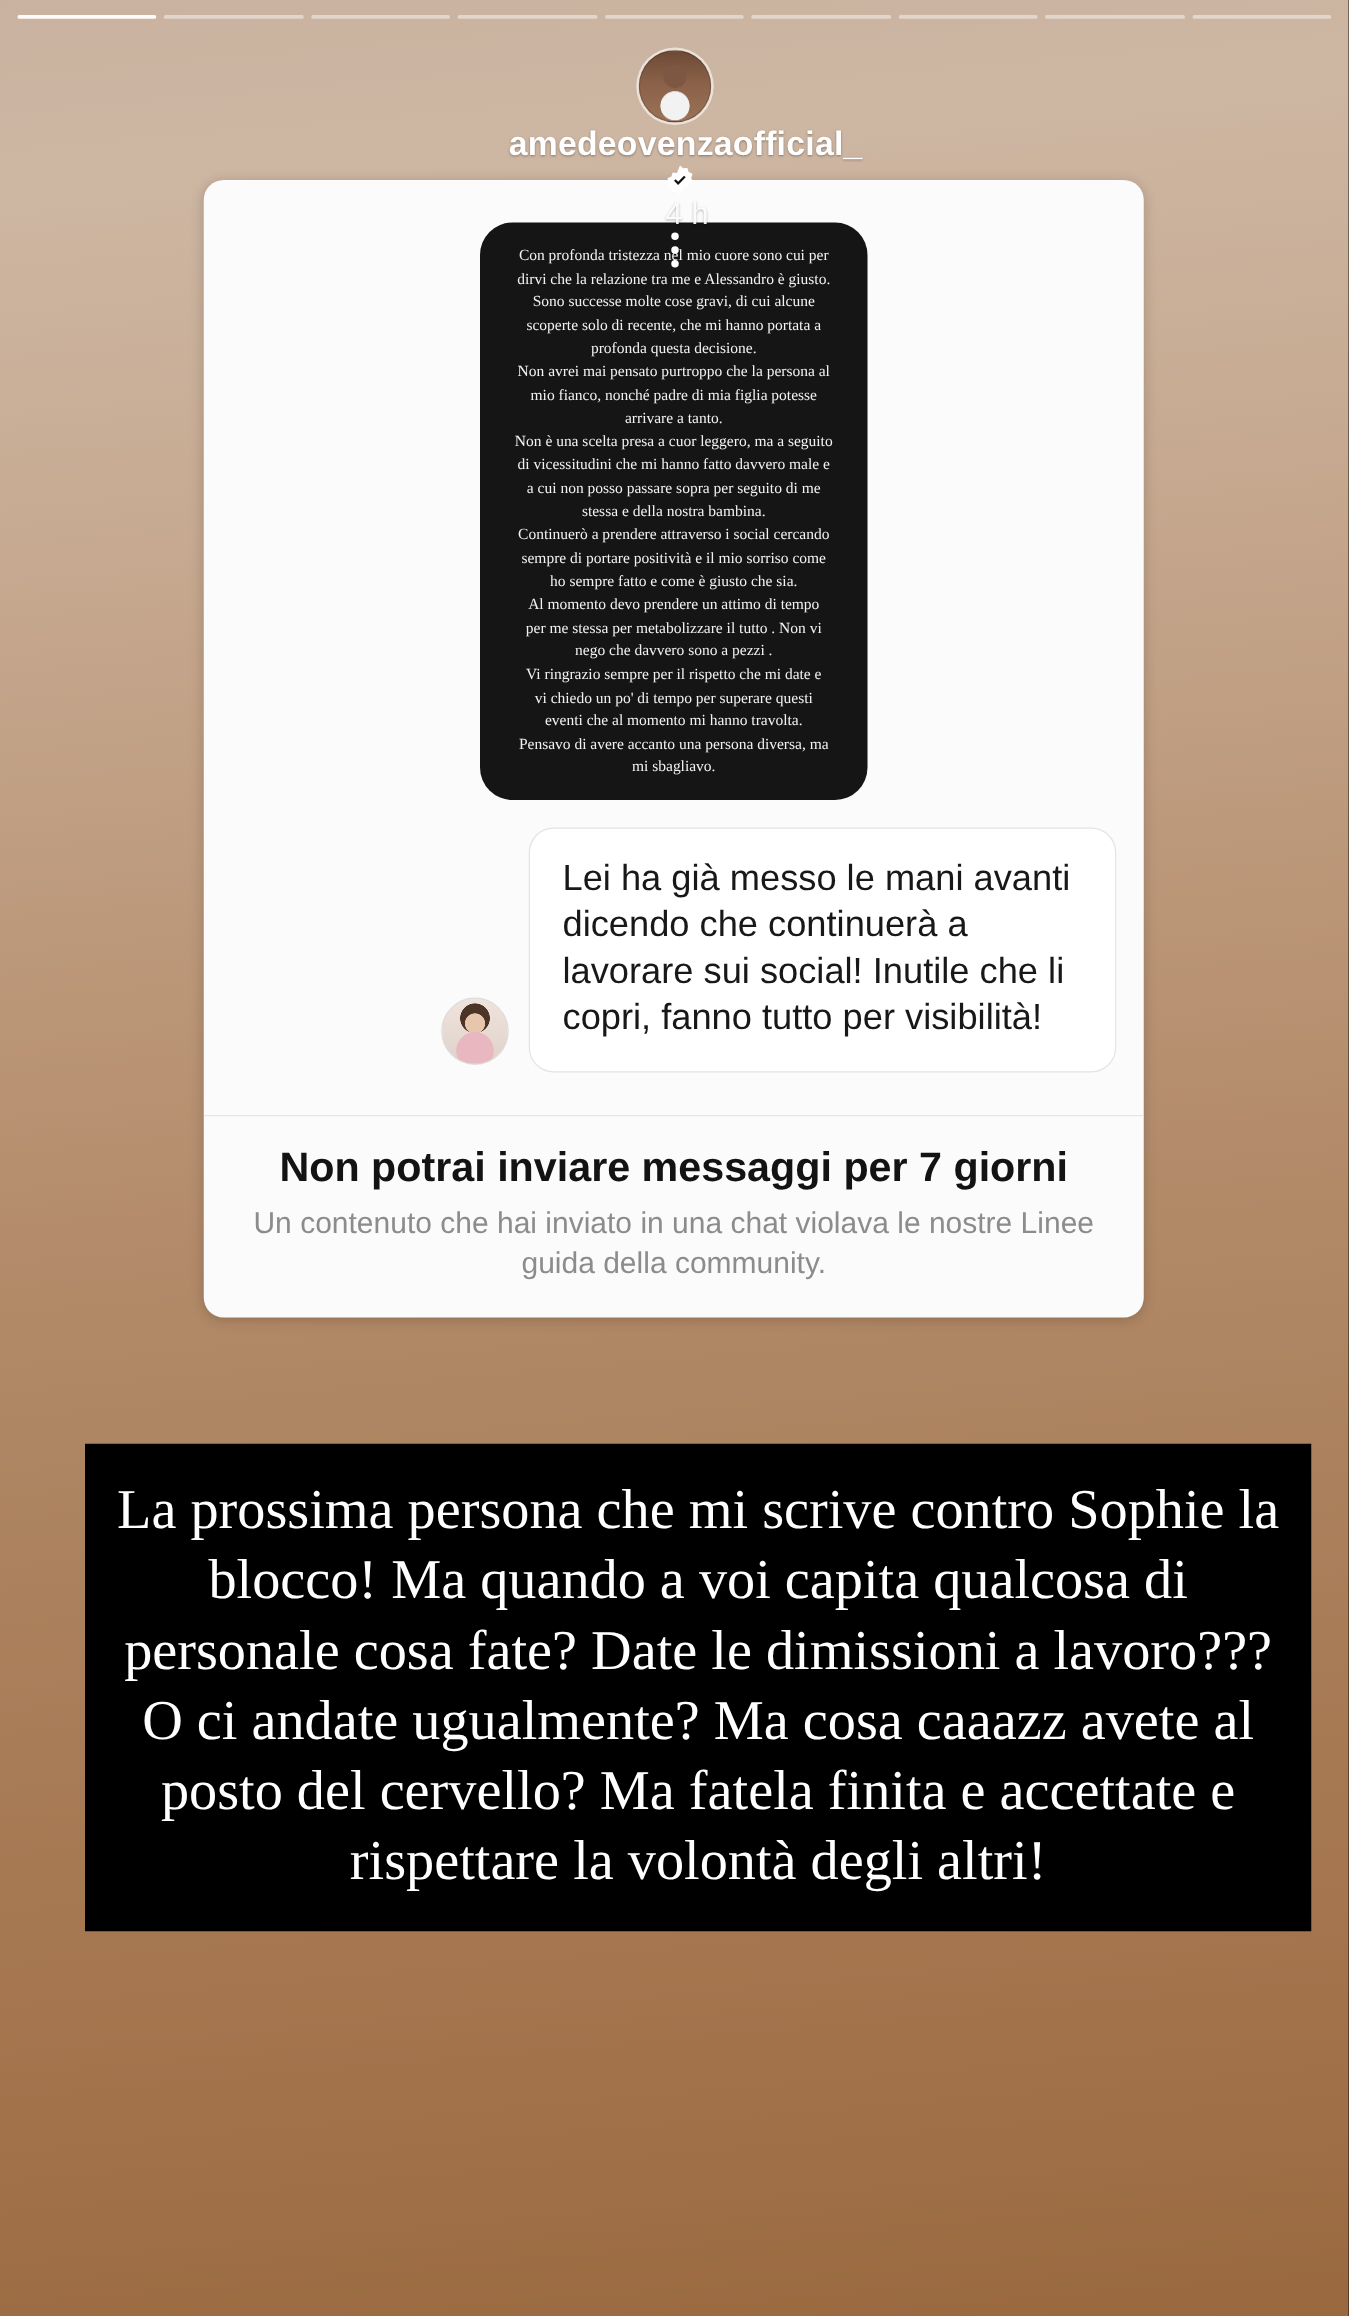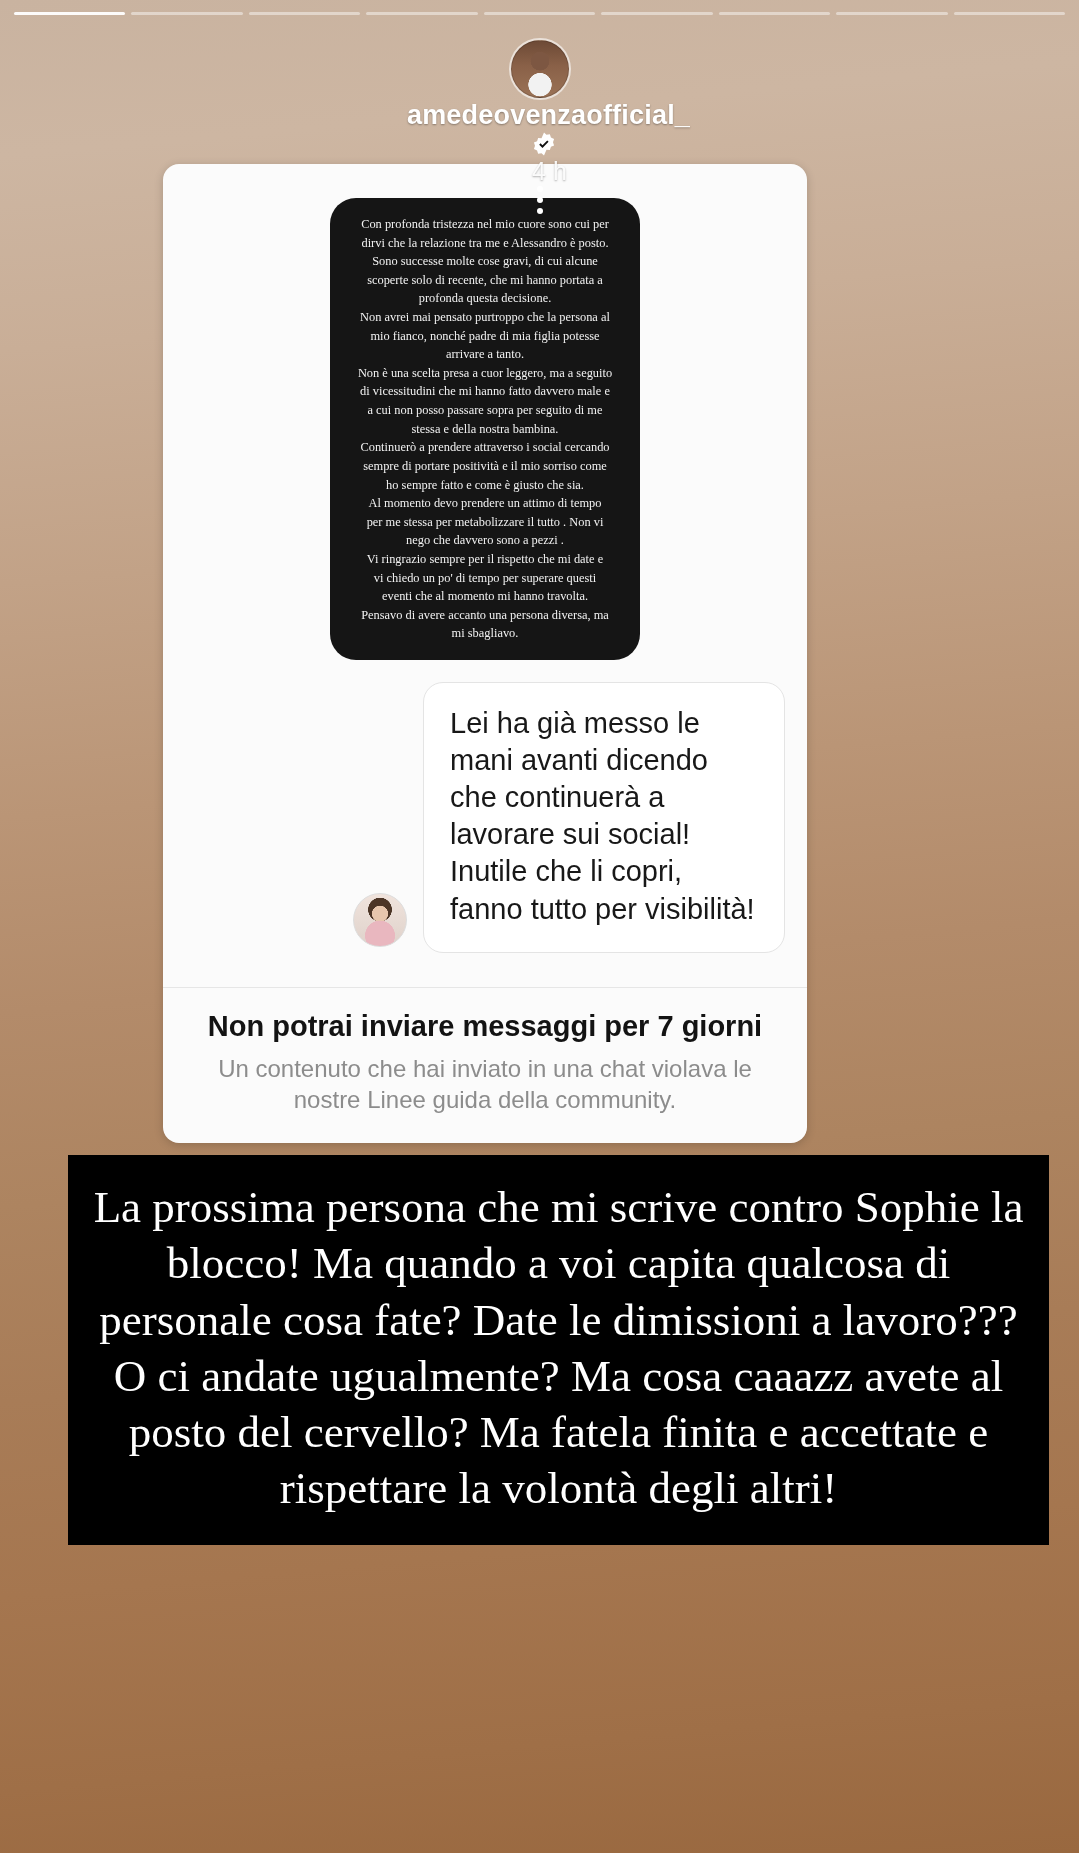--- a/index.html
+++ b/index.html
@@ -115,22 +115,22 @@
     height: 6px;
     border-radius: 50%;
     background: #fff;
     display: block;
   }
 
   
   .shot-card {
     position: absolute;
     left: 163px;
-    top: 164px;
-    width: 644px;
+    top: 144px;
+    width: 752px;
     border-radius: 16px;
     background: #fbfbfb;
     box-shadow: 0 2px 10px rgba(0,0,0,0.18);
     overflow: hidden;
     padding-bottom: 2px;
   }
 
   .bubble-dark {
     margin: 34px auto 0;
     width: 310px;
@@ -181,21 +181,21 @@
     margin: 34px 0 0;
     height: 1px;
     background: #e6e6e6;
   }
   .notice {
     padding: 22px 30px 26px;
     text-align: center;
   }
   .notice-title {
     color: #131313;
-    font-size: 29px;
+    font-size: 33px;
     font-weight: bold;
     margin-bottom: 10px;
   }
   .notice-body {
     color: #8c8c8c;
     font-size: 24px;
     line-height: 1.3;
   }
 
   
@@ -247,21 +247,21 @@
       <i></i>
         <i></i>
         <i></i>
     </span>
   </div>
 
   <div class="shot-card">
 
     <div class="bubble-dark">
       <p>Con profonda tristezza nel mio cuore sono cui per</p>
-      <p>dirvi che la relazione tra me e Alessandro è posto.</p>
+      <p>dirvi che la relazione tra me e Alessandro è giusto.</p>
       <p>Sono successe molte cose gravi, di cui alcune</p>
       <p>scoperte solo di recente, che mi hanno portata a</p>
       <p>profonda questa decisione.</p>
       <p>Non avrei mai pensato purtroppo che la persona al</p>
       <p>mio fianco, nonché padre di mia figlia potesse</p>
       <p>arrivare a tanto.</p>
       <p>Non è una scelta presa a cuor leggero, ma a seguito</p>
       <p>di vicessitudini che mi hanno fatto davvero male e</p>
       <p>a cui non posso passare sopra per seguito di me</p>
       <p>stessa e della nostra bambina.</p>

